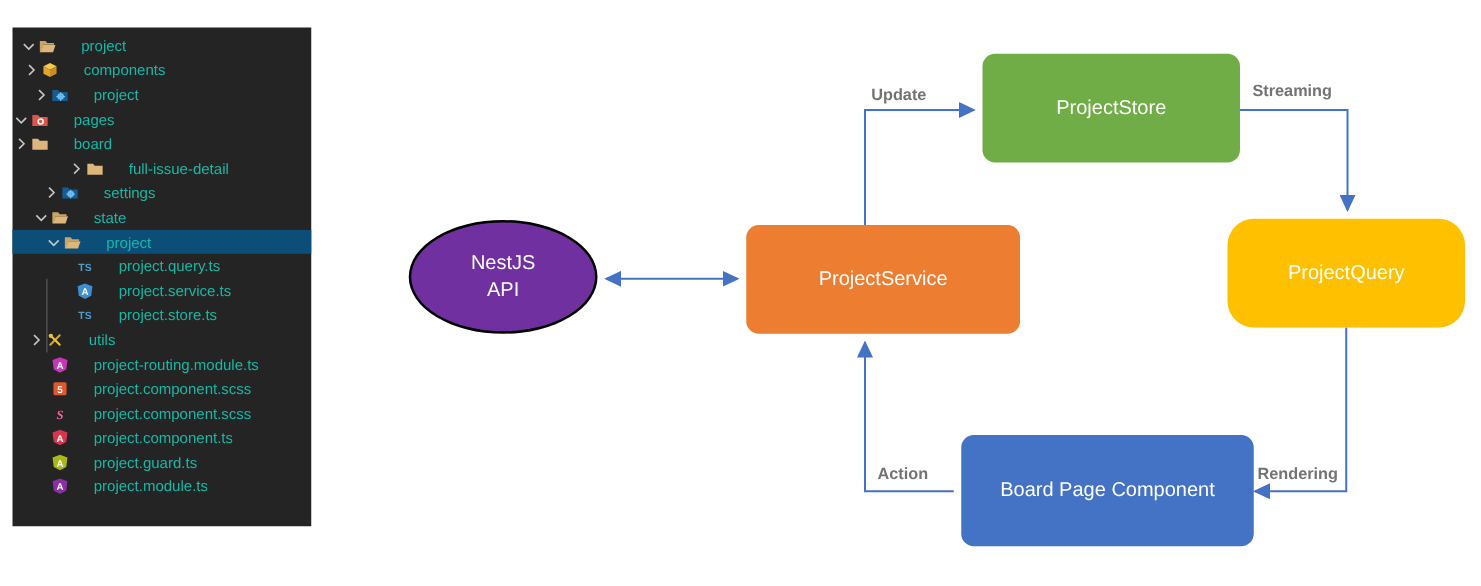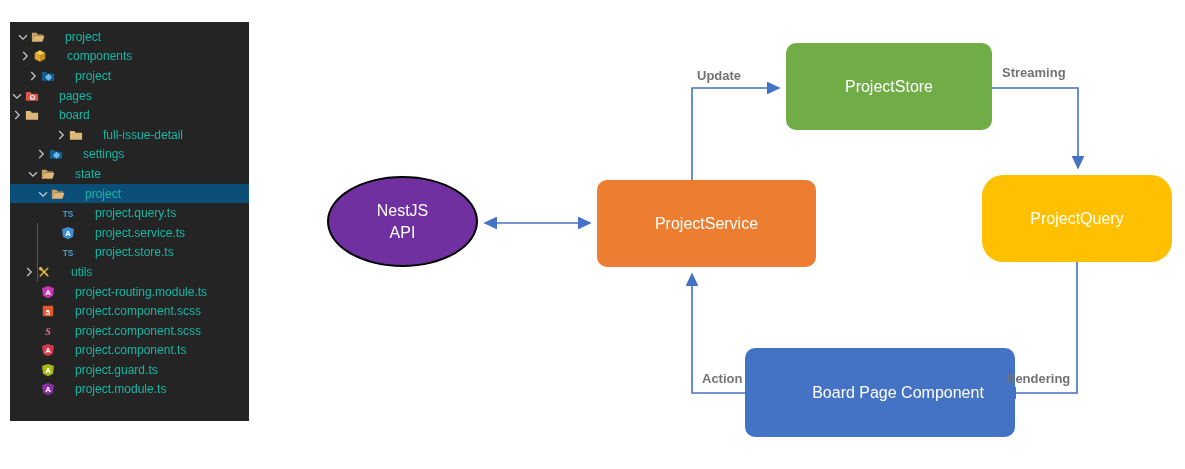--- a/index.html
+++ b/index.html
@@ -26,21 +26,21 @@
   .canvas{position:absolute;left:0;top:0;width:1185px;height:469px;}
   .arrows{position:absolute;left:0;top:0;pointer-events:none;}
   .node{
     position:absolute;display:flex;align-items:center;justify-content:center;
     color:#ffffff;font-size:16px;text-align:center;
   }
   .rectnode{border-radius:10px;}
   #node-service{left:597px;top:180px;width:219px;height:87px;background:#ED7D31;}
   #node-store{left:786px;top:43px;width:206px;height:87px;background:#70AD47;}
   #node-query{left:982px;top:175px;width:190px;height:87px;background:#FFC000;border-radius:21px;}
-  #node-board{left:745px;top:348px;width:234px;height:89px;background:#4472C4;padding-left:36px;}
+  #node-board{left:769px;top:348px;width:234px;height:89px;background:#4472C4;}
   #node-nestjs{
     left:327px;top:176px;width:151px;height:91px;background:#7030A0;
     border:2px solid #000000;border-radius:50%;box-sizing:border-box;
   }
   #node-nestjs .ellipse-text{width:72px;line-height:1.35;}
   .edge-label{position:absolute;font-size:13px;color:#737373;font-weight:bold;}
   #lbl-update{left:697px;top:68px;}
   #lbl-streaming{left:1002px;top:65px;}
   #lbl-rendering{left:1006px;top:371px;}
   #lbl-action{left:702px;top:371px;}

